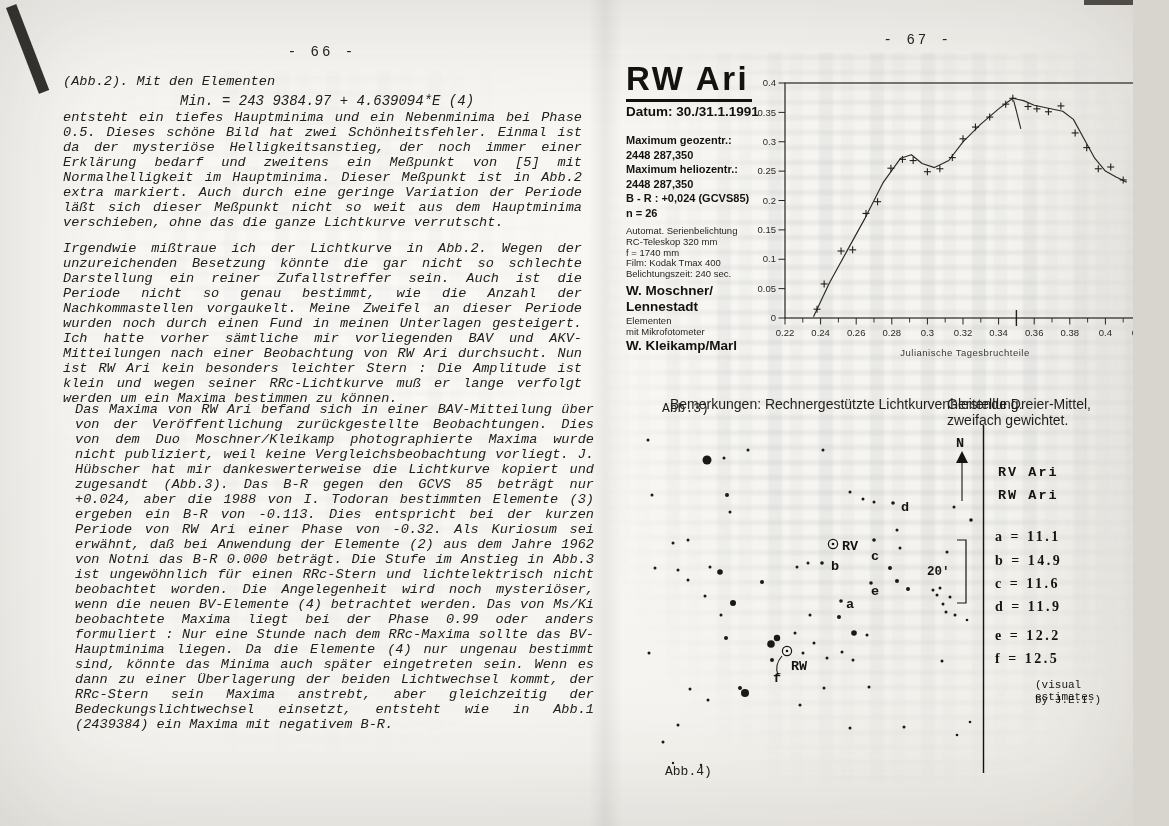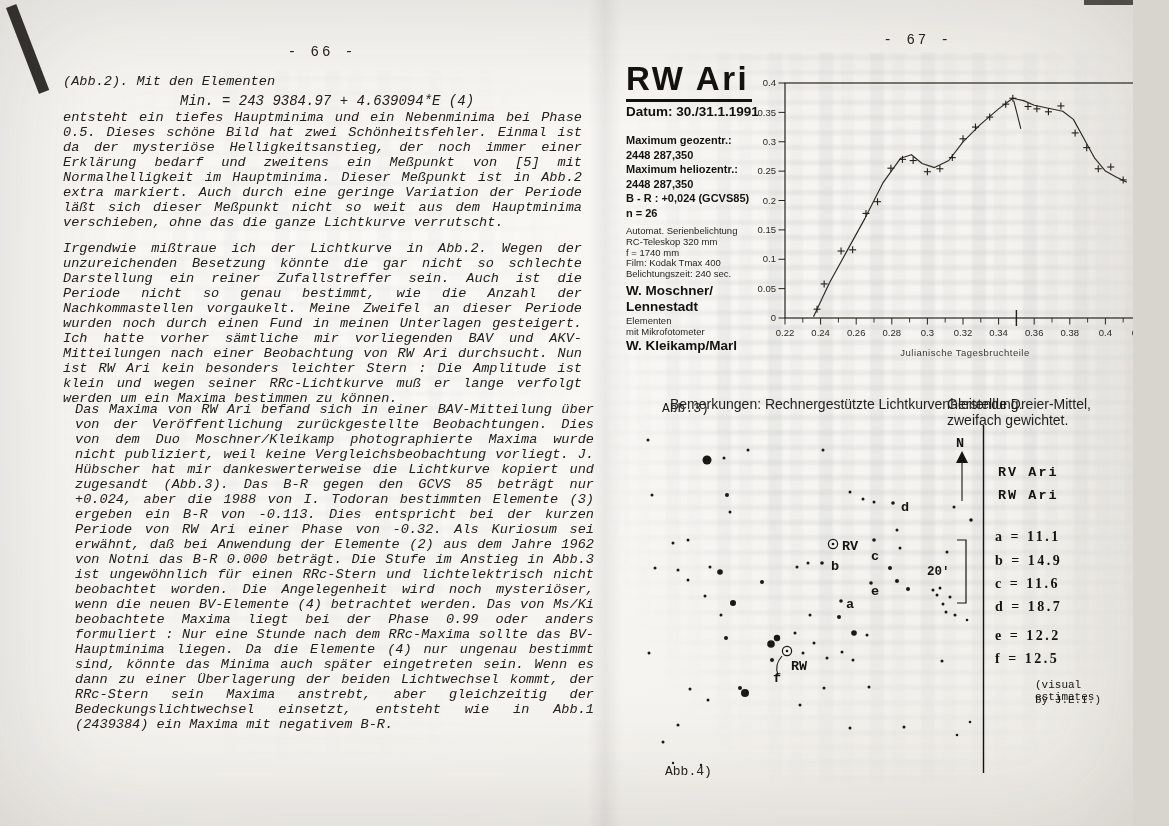--- a/index.html
+++ b/index.html
@@ -339,21 +339,21 @@
         <path d="M332,115 H341 V178 H332" fill="none" stroke="#16140f" stroke-width="1.2"></path>
         <text x="302" y="150" class="maptext-sm">20'</text>
         <line x1="358.5" y1="0" x2="358.5" y2="348" stroke="#14120f" stroke-width="1.4"></line>
       </svg>
 
     <div class="mono-b rvari">RV Ari</div>
     <div class="mono-b rwari">RW Ari</div>
     <div class="mono-b cmp c0">a = 11.1</div>
     <div class="mono-b cmp c1">b = 14.9</div>
     <div class="mono-b cmp c2">c = 11.6</div>
-    <div class="mono-b cmp c3">d = 18.7</div>
+    <div class="mono-b cmp c3">d = 11.9</div>
     <div class="mono-b cmp c4">e = 12.2</div>
     <div class="mono-b cmp c5">f = 12.5</div>
     <div class="note note1">(visual estimates</div>
     <div class="note note2">by J.E.I.)</div>
     <div class="abb abb4">Abb.4)</div>
   </div>
 
   <div class="vignette"></div>
 </div>
 

